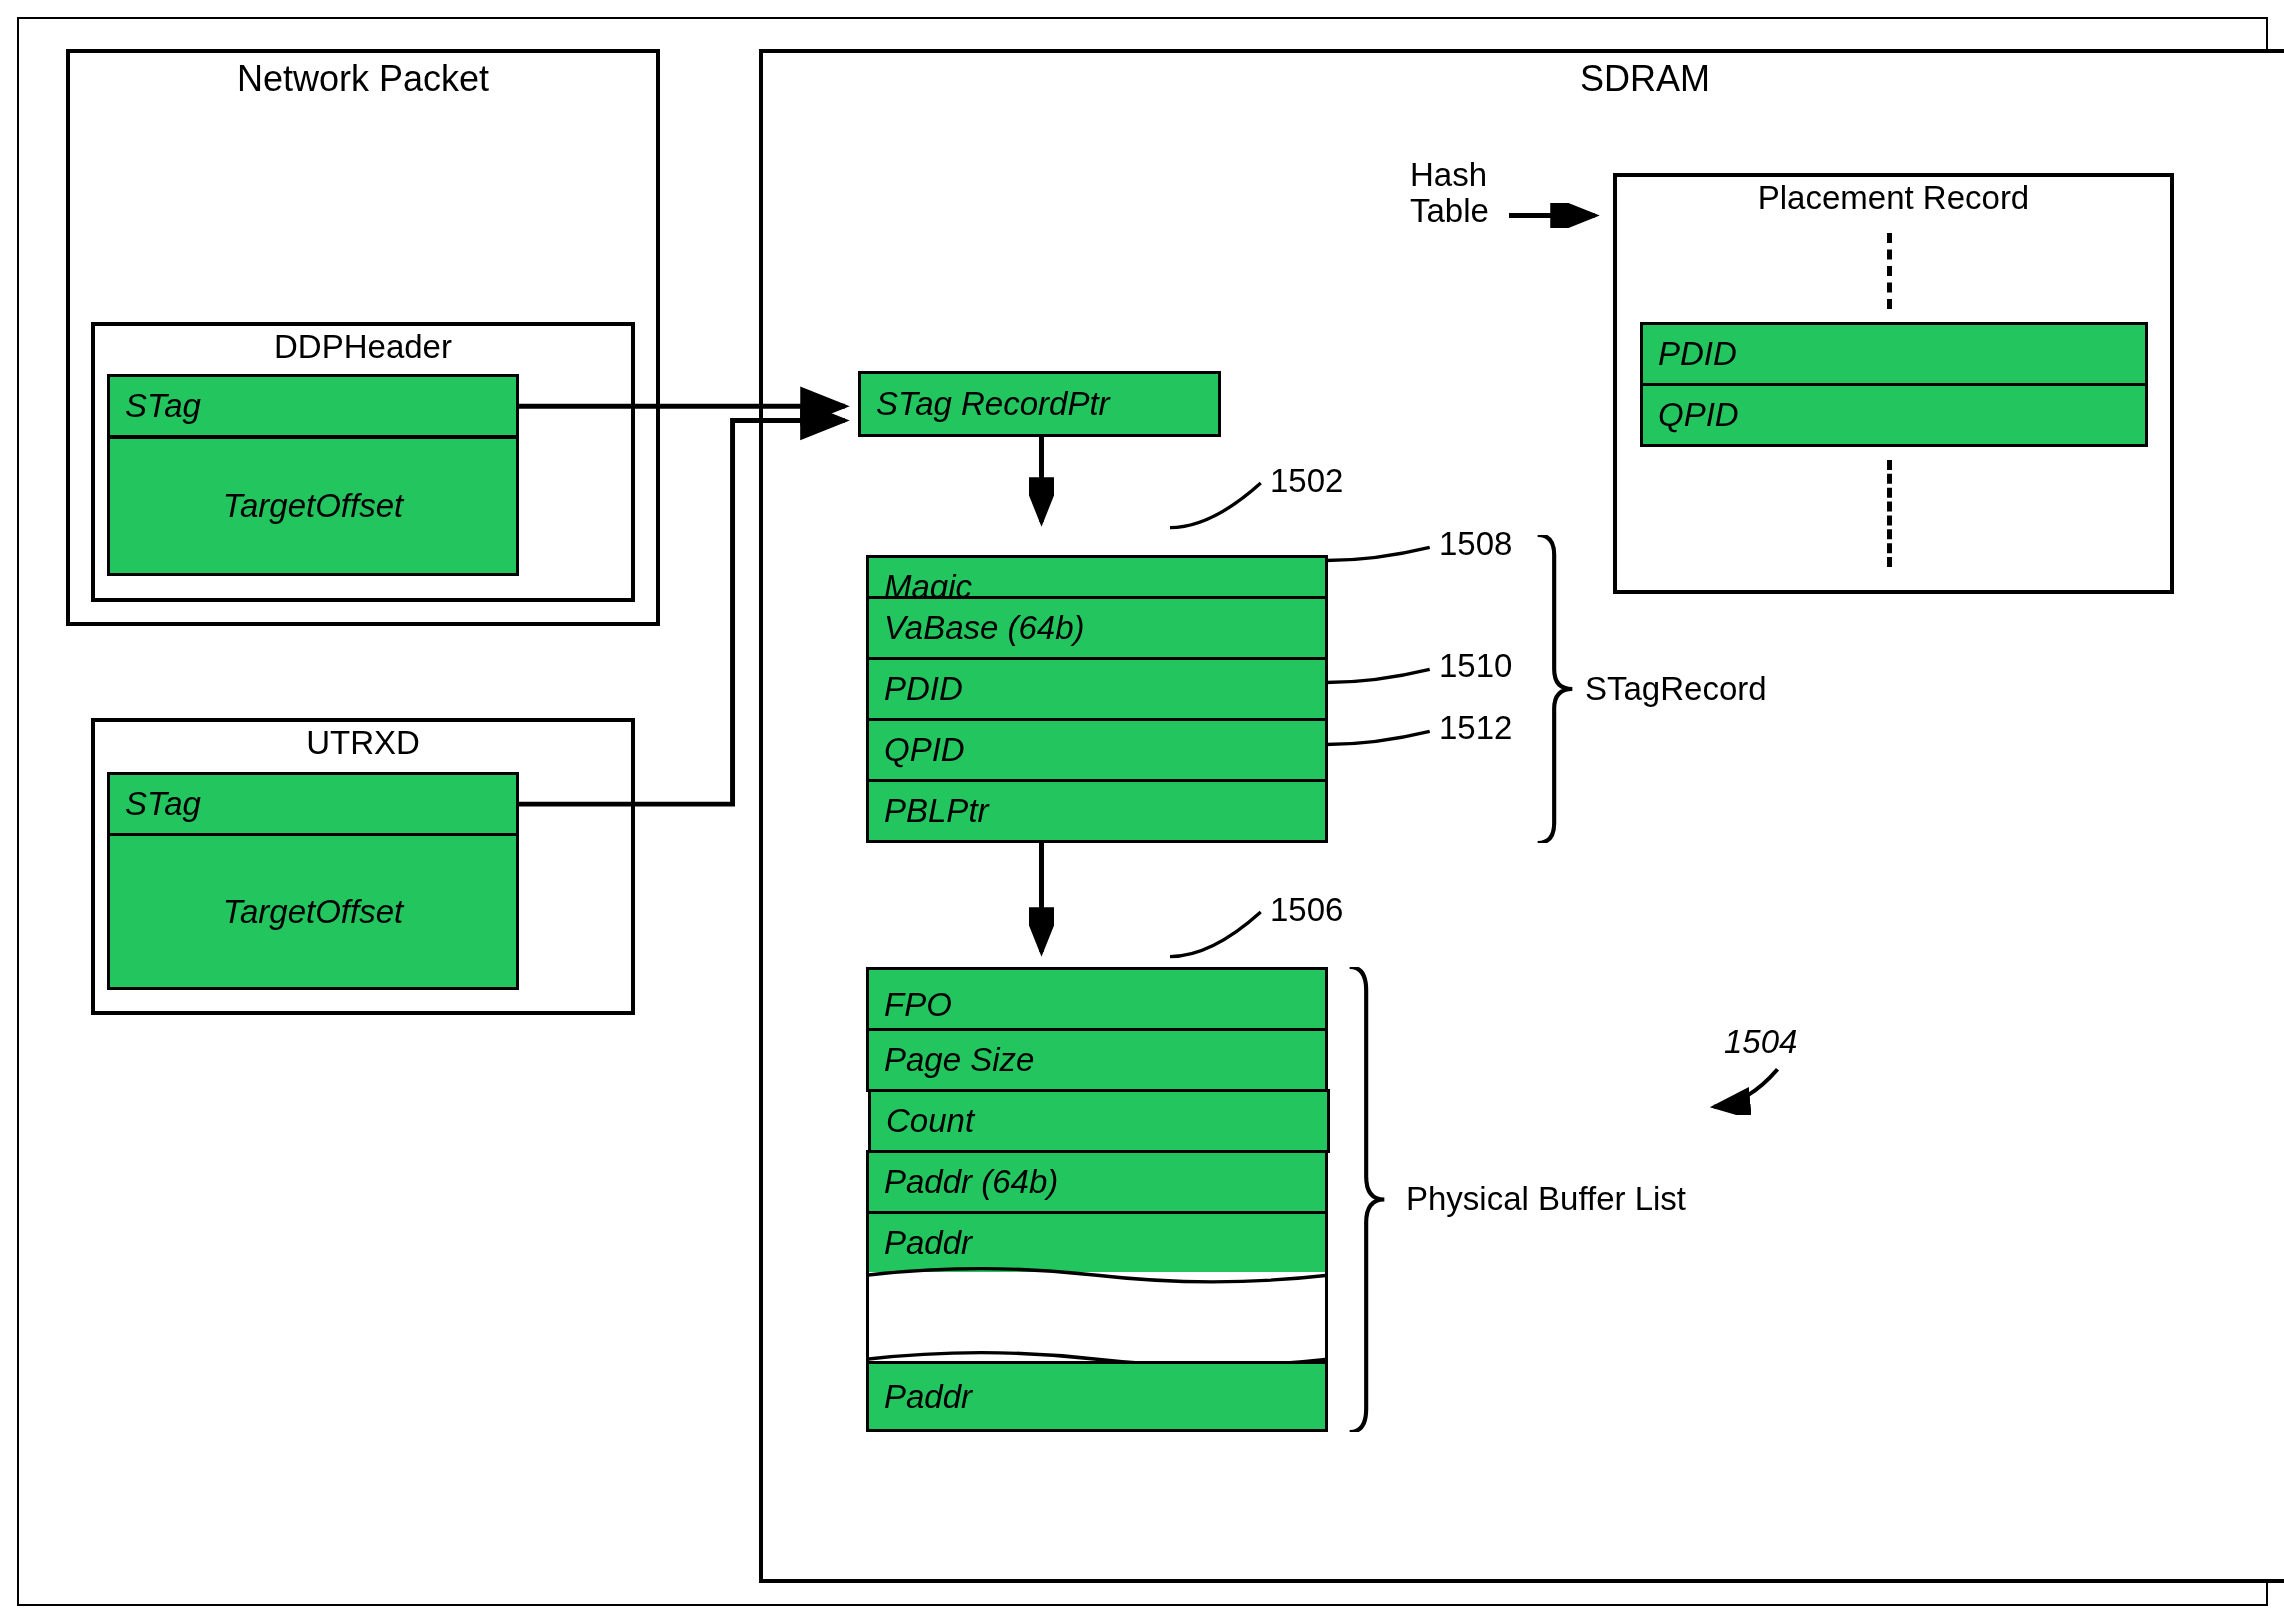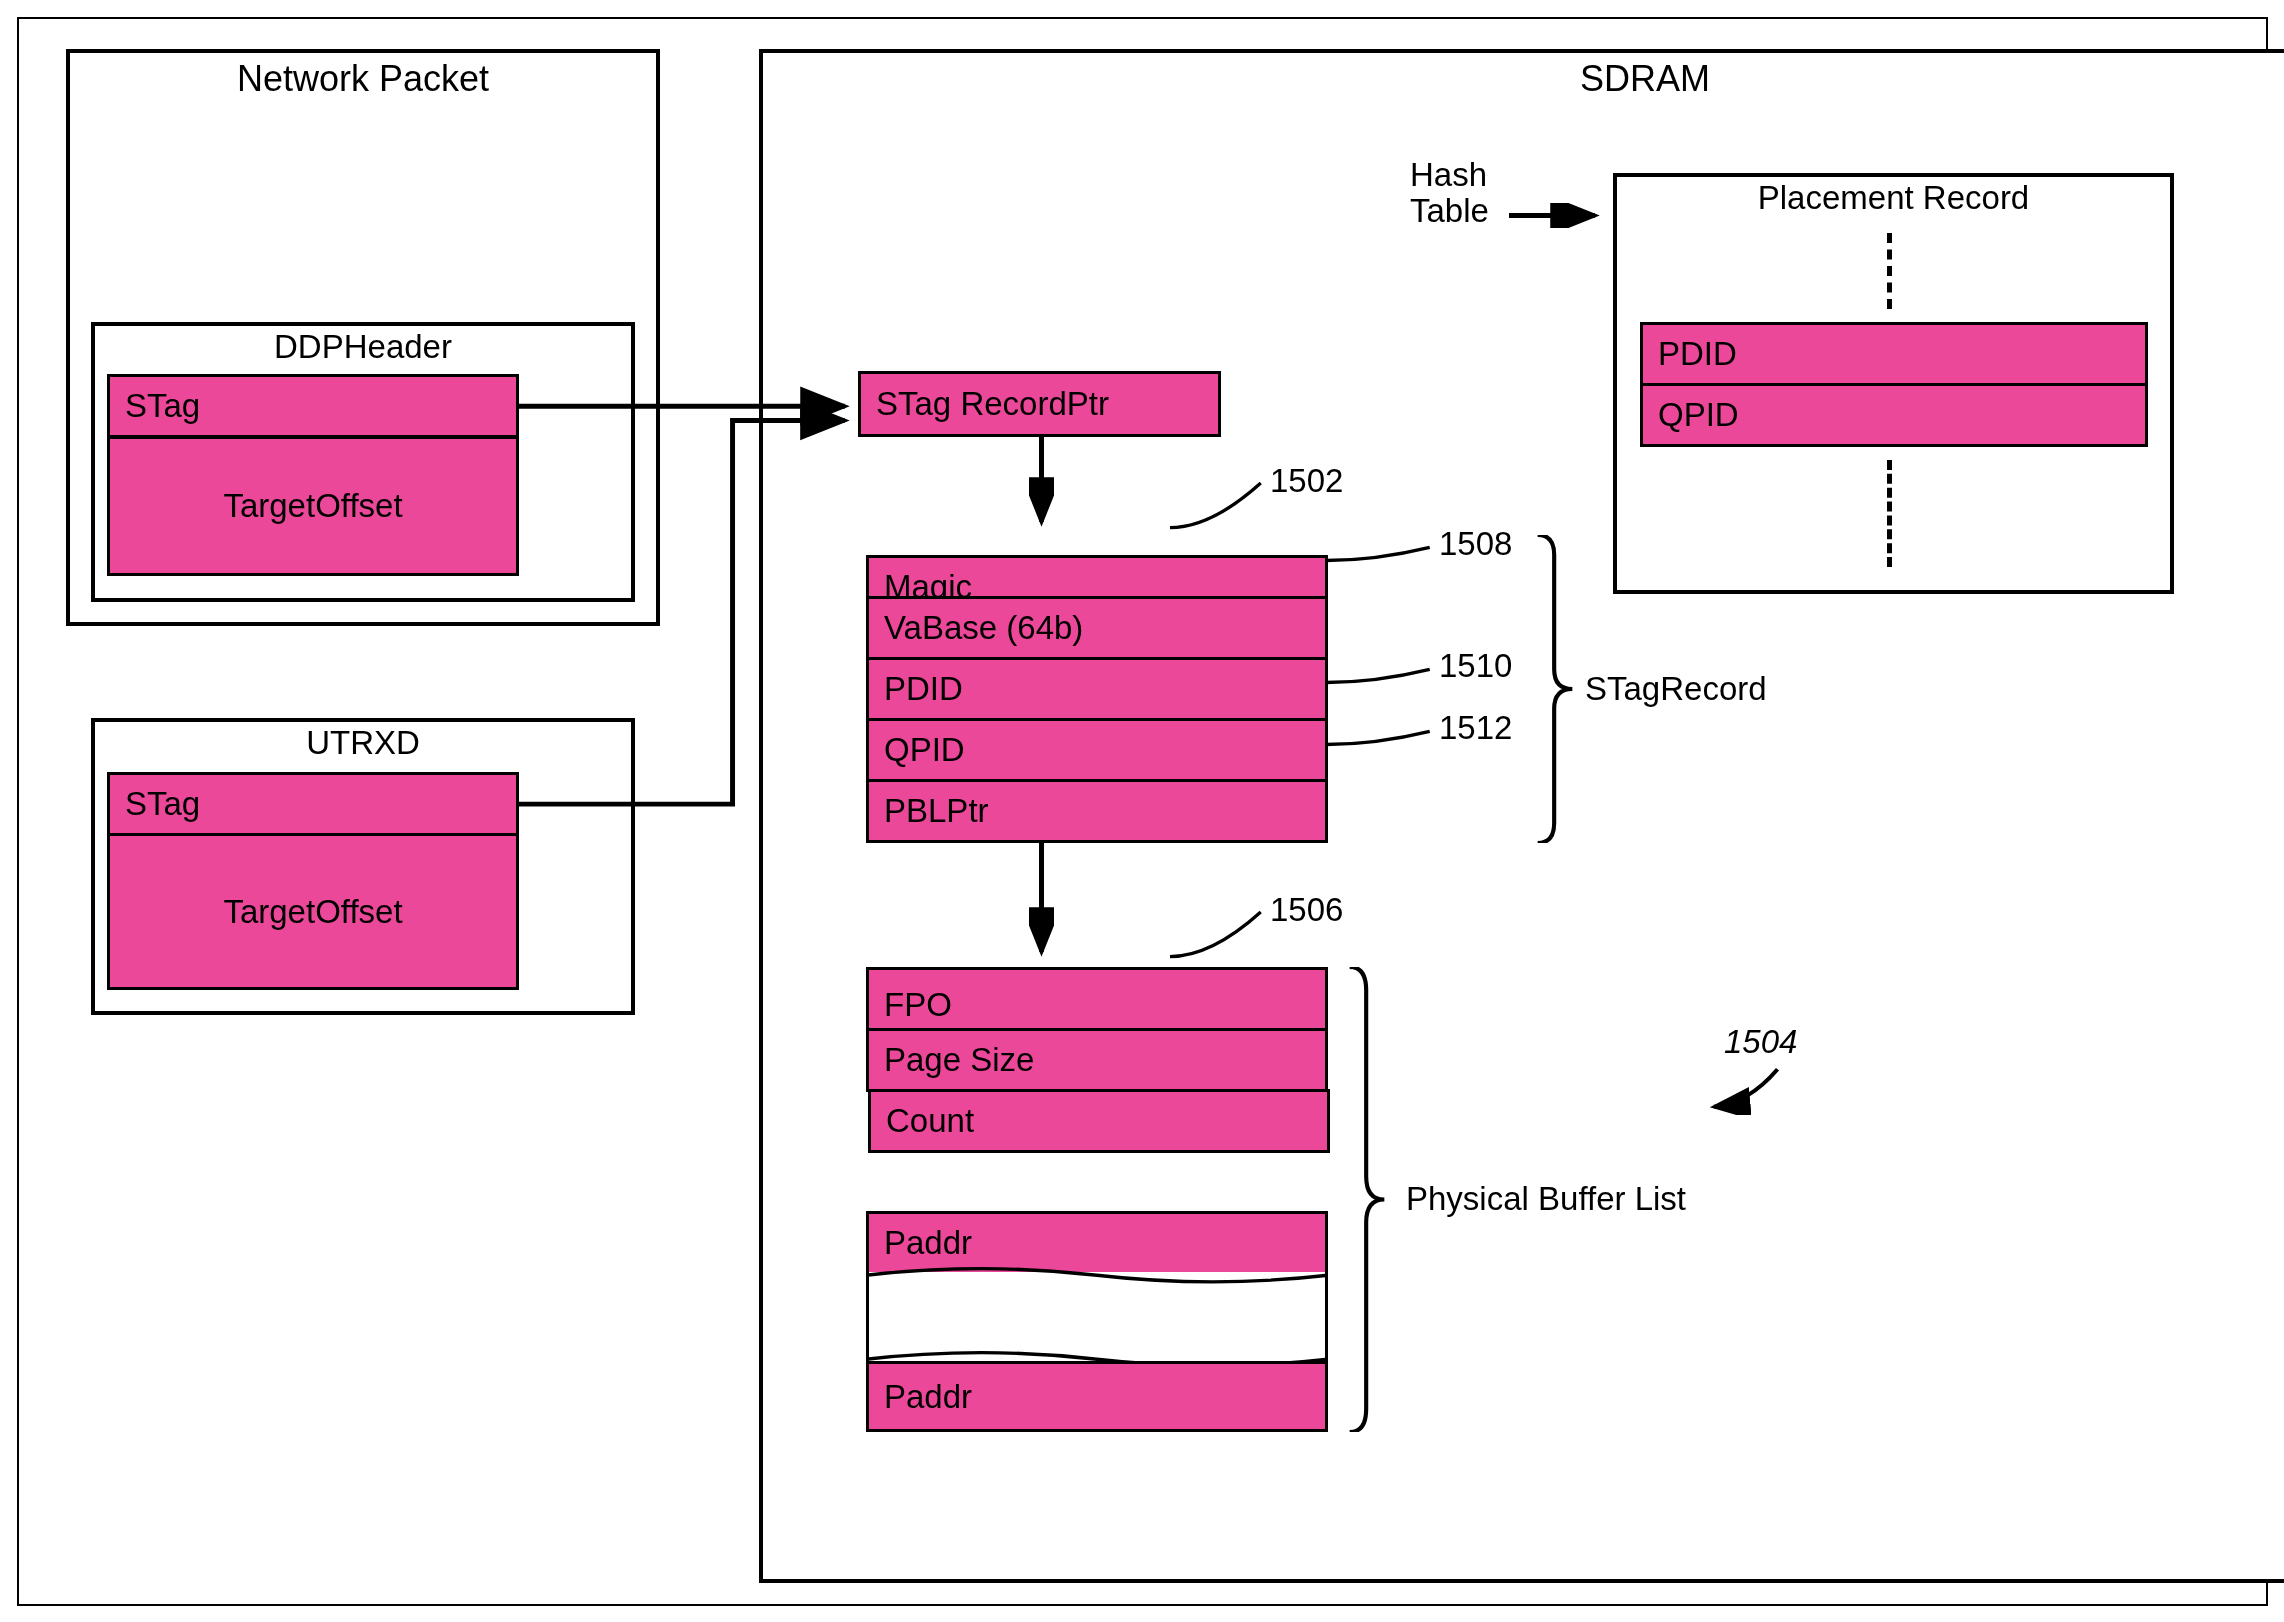--- a/index.html
+++ b/index.html
@@ -34,21 +34,22 @@
     top: 1.6px;
     font-size: 33px;
   }
   .rowcell {
     position: absolute;
     border: 3.3px solid #000;
     padding-left: 15px;
     display: flex;
     align-items: center;
     font-size: 33px;
-    background: #ec4899;
+    background: #22c55e;
+    font-style: italic;
   }
   .rowcell.tall { font-size: 33px; }
   .free-label {
     position: absolute;
     font-size: 33px;
     white-space: nowrap;
   }
   .brace {
     position: absolute;
     width: 38px;
@@ -147,20 +148,21 @@
   </svg>
 
   <svg style="position:absolute; left:1170px; top:907px; width:99px; height:58px;" viewBox="0 0 120 70" width="99" height="58">
     <path d="M 0 60 Q 50 60 110 6" stroke="#000" stroke-width="4" fill="none"></path>
   </svg>
   <div class="free-label" style="left:1270px; top:891px;">1506</div>
 
   <div class="rowcell" style="left:866px; top:967px; width:462px; height:76px;">FPO</div>
   <div class="rowcell" style="left:866px; top:1028px; width:462px; height:64px;">Page Size</div>
   <div class="rowcell" style="left:868px; top:1089px; width:462px; height:64px;">Count</div>
+  <div class="rowcell" style="left:866px; top:1150px; width:462px; height:64px;">Paddr (64b)</div>
   <div class="rowcell" style="left:866px; top:1211px; width:462px; height:64px;">Paddr</div>
 
   <div style="position:absolute; left:866px; top:1272px; width:462px; height:89px; border-left:3.3px solid #000; border-right:3.3px solid #000; background:#fff;"></div>
   <div class="wavy" style="left:866px; top:1267px; width:462px; height:16.5px;">
     <svg viewBox="0 0 560 20" preserveAspectRatio="none">
       <path d="M 0 10 Q 140 -6 280 10 T 560 10" stroke="#000" stroke-width="4" fill="none"></path>
     </svg>
   </div>
   <div class="wavy" style="left:866px; top:1351px; width:462px; height:16.5px;">
     <svg viewBox="0 0 560 20" preserveAspectRatio="none">

